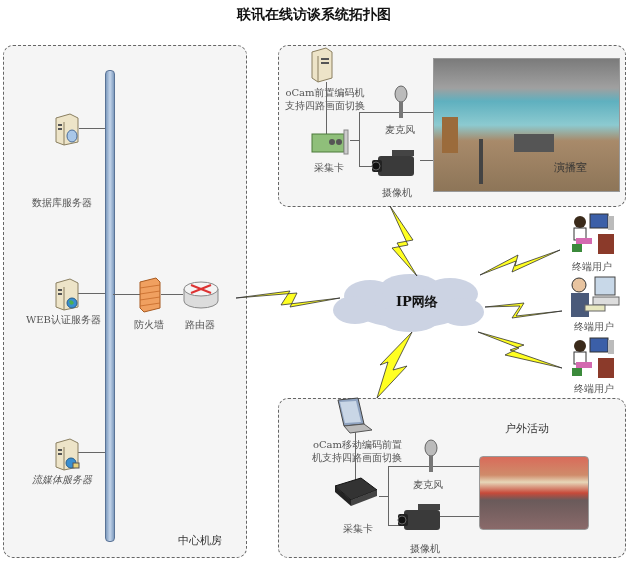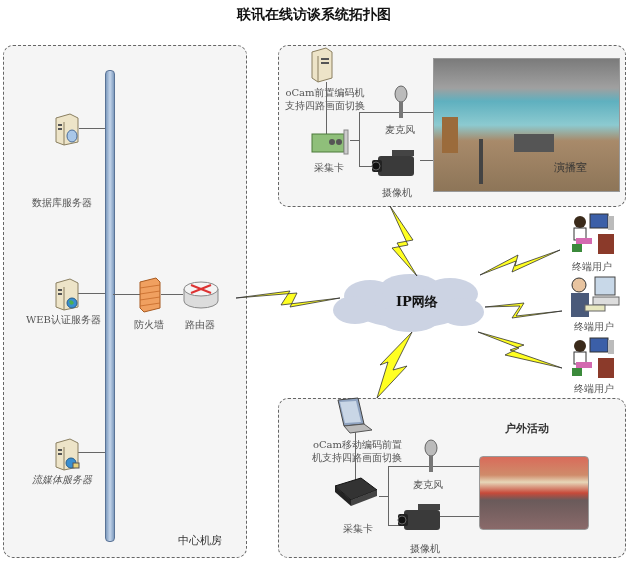--- a/index.html
+++ b/index.html
@@ -114,21 +114,21 @@
 <div class="lbl" style="left:385px;top:123px;">麦克风</div>
 <svg class="abs" style="left:372px;top:148px;" width="52" height="32">
   <rect x="6" y="8" width="36" height="20" rx="3" fill="#3a3a3a"></rect>
   <rect x="0" y="12" width="10" height="12" rx="2" fill="#222"></rect>
   <rect x="20" y="2" width="22" height="6" fill="#444"></rect>
   <circle cx="4" cy="18" r="4" fill="#111" stroke="#666"></circle>
 </svg>
 <div class="lbl" style="left:382px;top:186px;">摄像机</div>
 
 <div class="zone" style="left:278px;top:398px;width:346px;height:158px;"></div>
-<div class="zlabel" style="left:505px;top:421px;font-weight:bold;">户外活动</div>
+<div class="zlabel" style="left:505px;top:421px;">户外活动</div>
 <div class="abs" style="left:479px;top:456px;width:108px;height:72px;border-radius:4px;background:linear-gradient(180deg,#d96b5a 0%,#cf8b6a 25%,#e7d6b8 35%,#c84a3a 50%,#6a5a5a 60%,#8a6a6a 100%);border:1px solid #999;"></div>
 
 <svg class="abs" style="left:334px;top:398px;" width="40" height="36">
   <polygon points="4,2 24,0 30,26 10,28" fill="#8fa3c0" stroke="#444"></polygon>
   <polygon points="6,4 22,3 27,24 11,25" fill="#c9d6e6"></polygon>
   <polygon points="10,28 30,26 38,32 16,35" fill="#bbb" stroke="#555"></polygon>
 </svg>
 <div class="lbl" style="left:312px;top:438px;text-align:right;">
   <div>oCam移动编码前置</div>
   <div>机支持四路画面切换</div>

